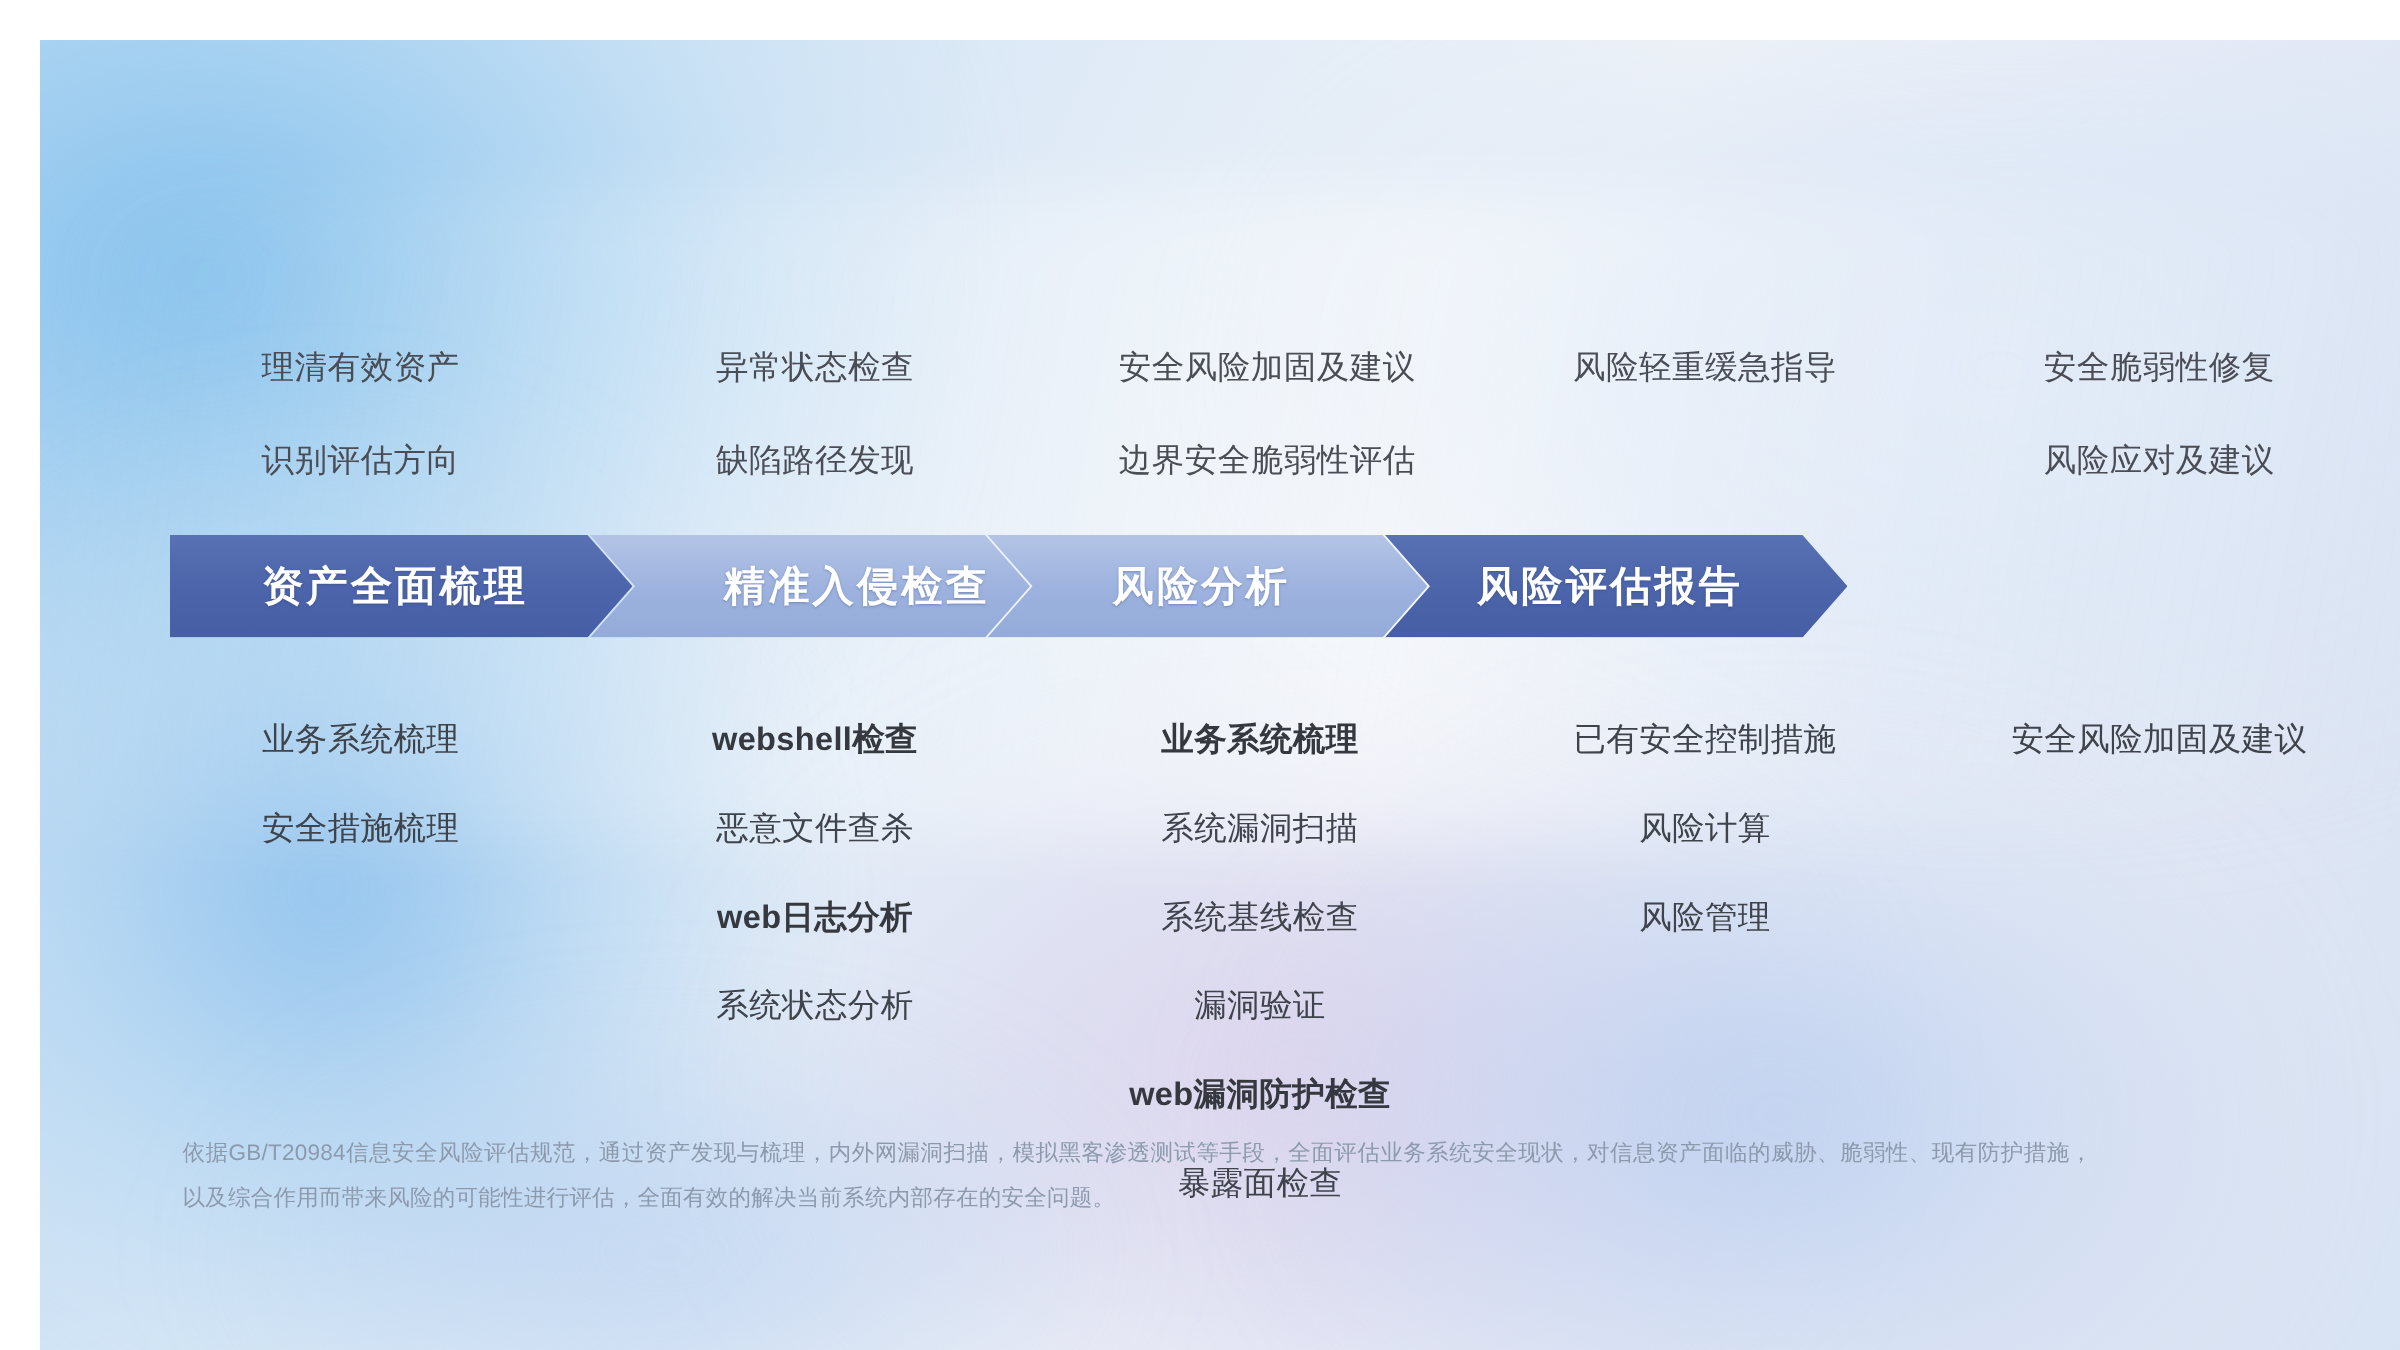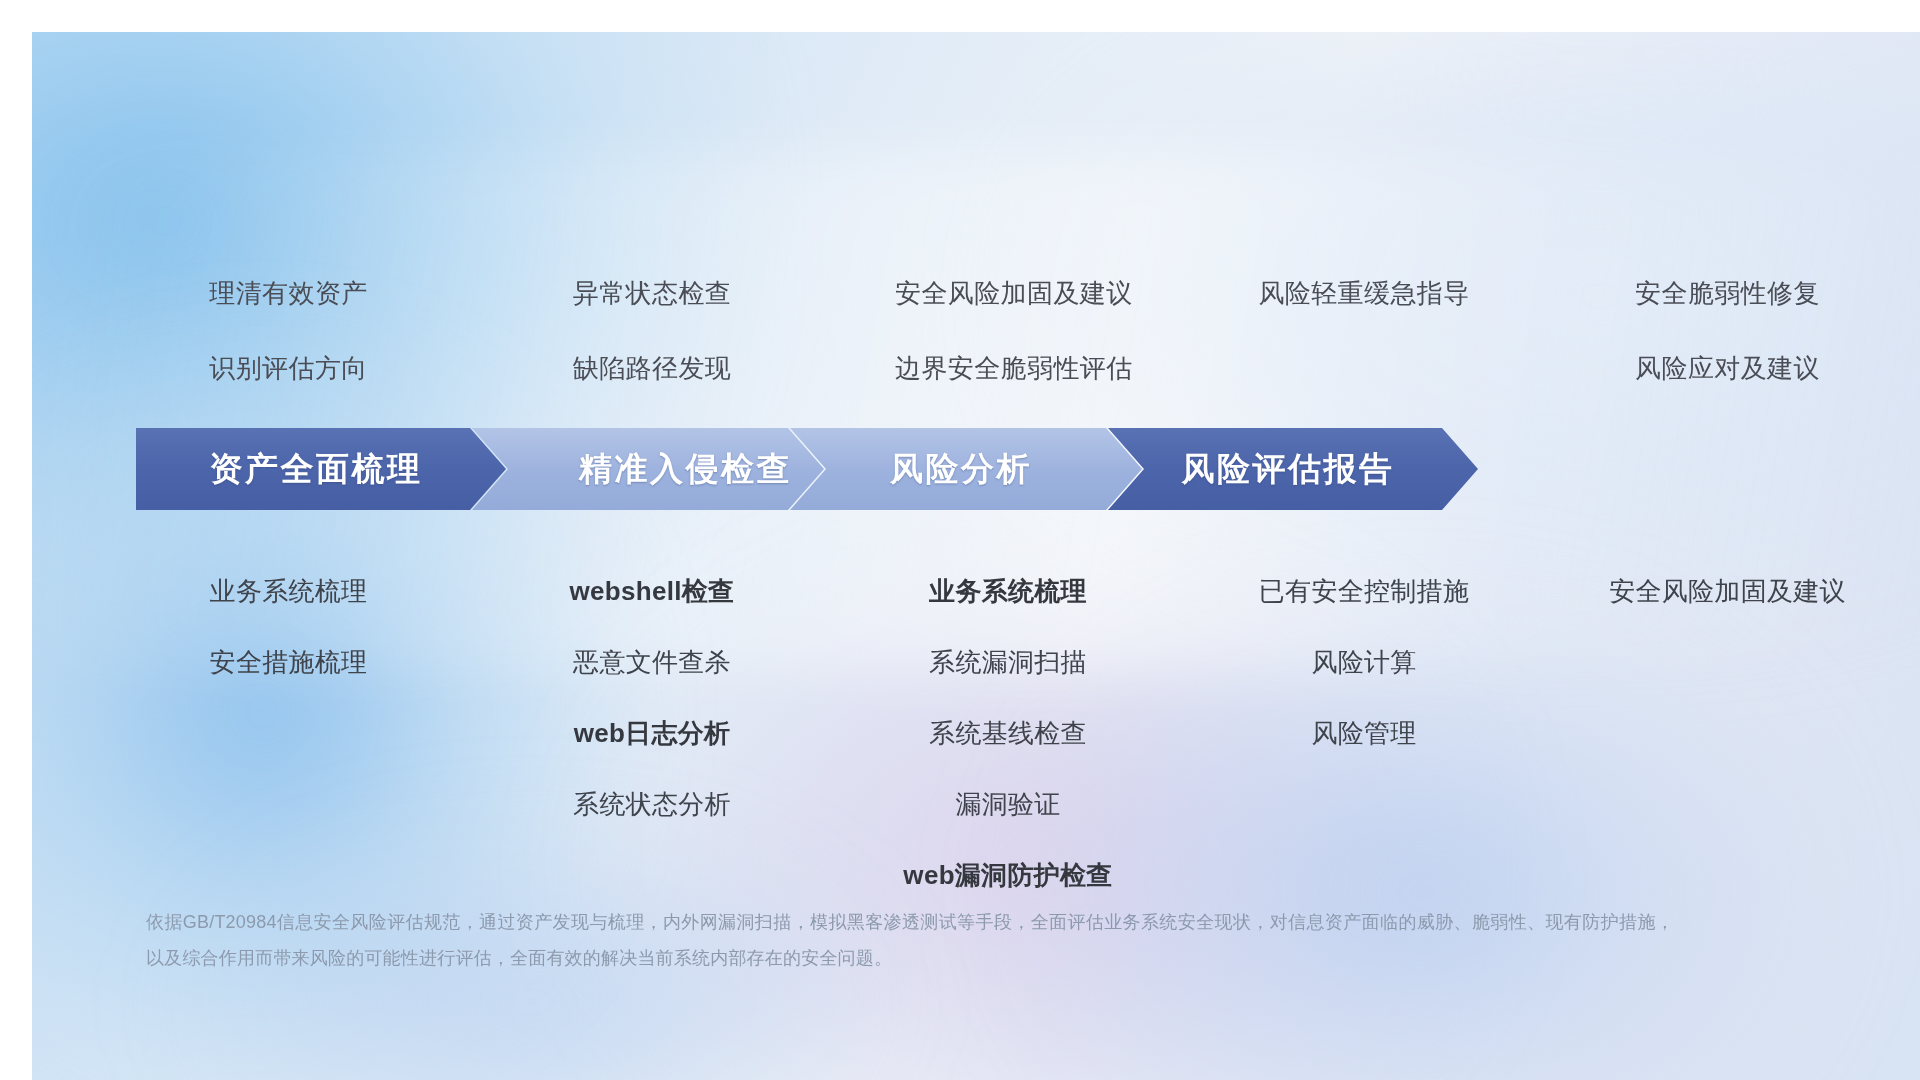--- a/index.html
+++ b/index.html
@@ -261,20 +261,21 @@
           <div class="bottom-item">恶意文件查杀</div>
           <div class="bottom-item em">web日志分析</div>
           <div class="bottom-item">系统状态分析</div>
         </div>
         <div class="col">
           <div class="bottom-item em">业务系统梳理</div>
           <div class="bottom-item">系统漏洞扫描</div>
           <div class="bottom-item">系统基线检查</div>
           <div class="bottom-item">漏洞验证</div>
           <div class="bottom-item em">web漏洞防护检查</div>
+          <div class="bottom-item">暴露面检查</div>
         </div>
         <div class="col">
           <div class="bottom-item">已有安全控制措施</div>
           <div class="bottom-item">风险计算</div>
           <div class="bottom-item">风险管理</div>
         </div>
         <div class="col">
           <div class="bottom-item">安全风险加固及建议</div>
         </div>
       </div>

